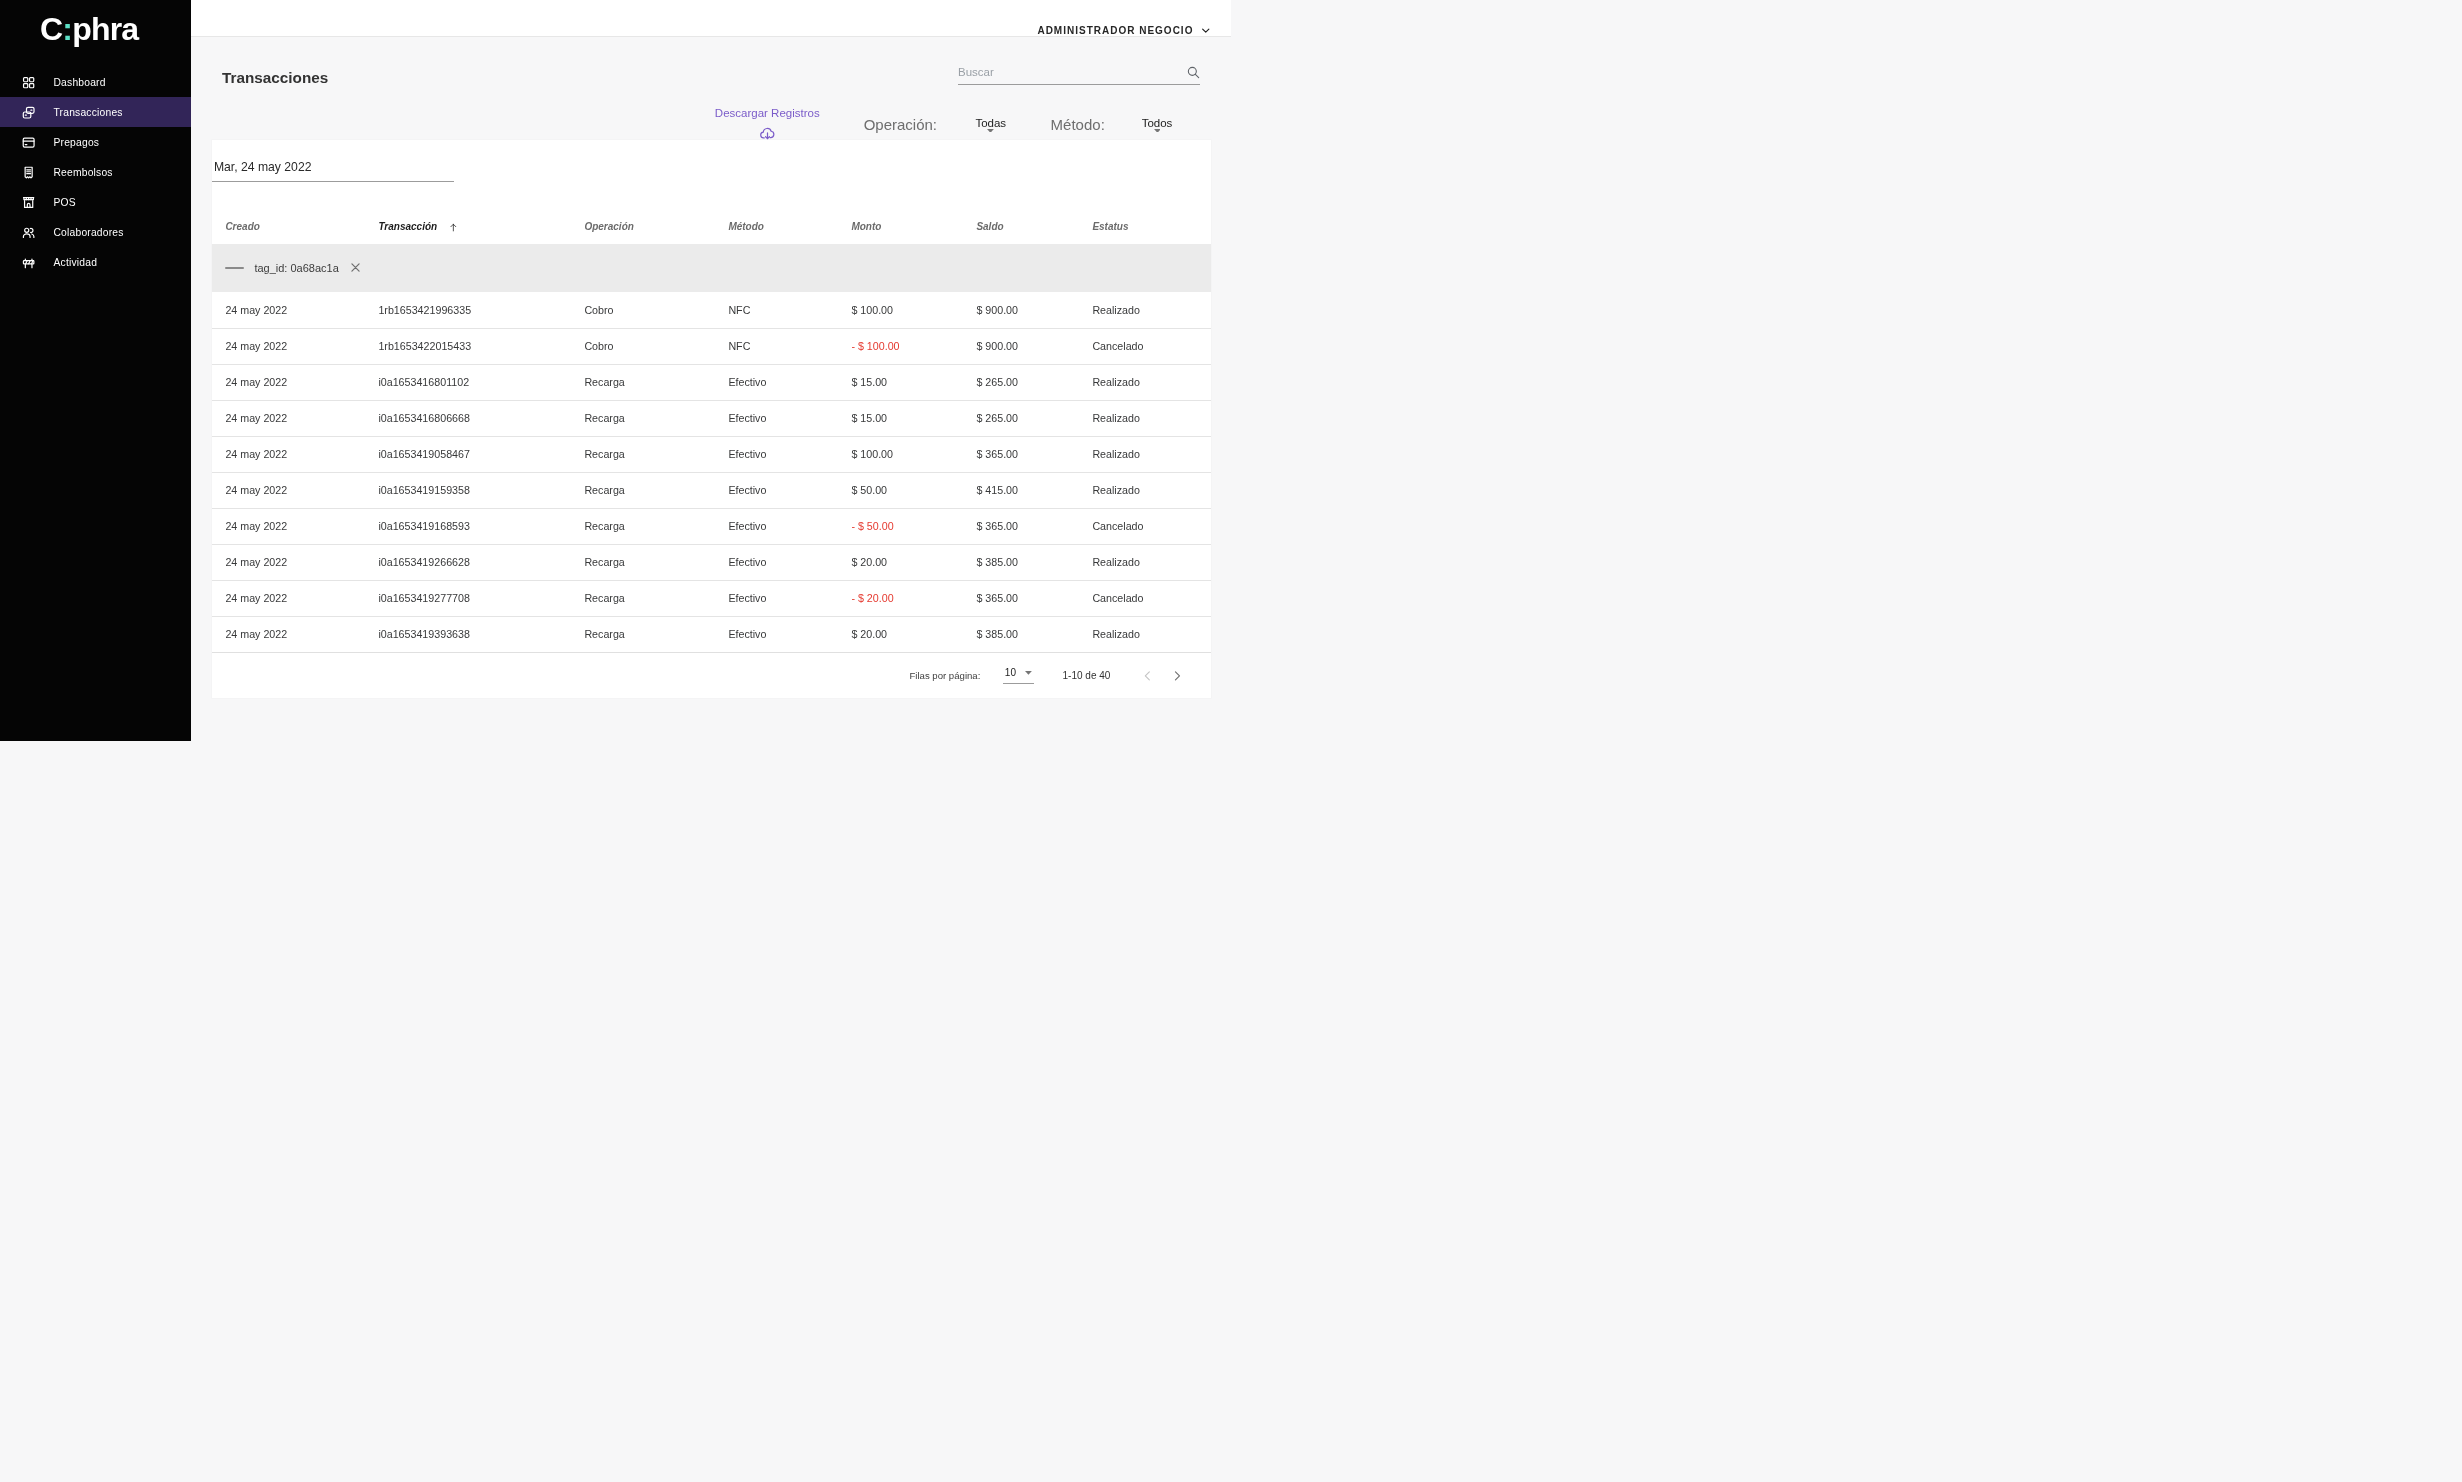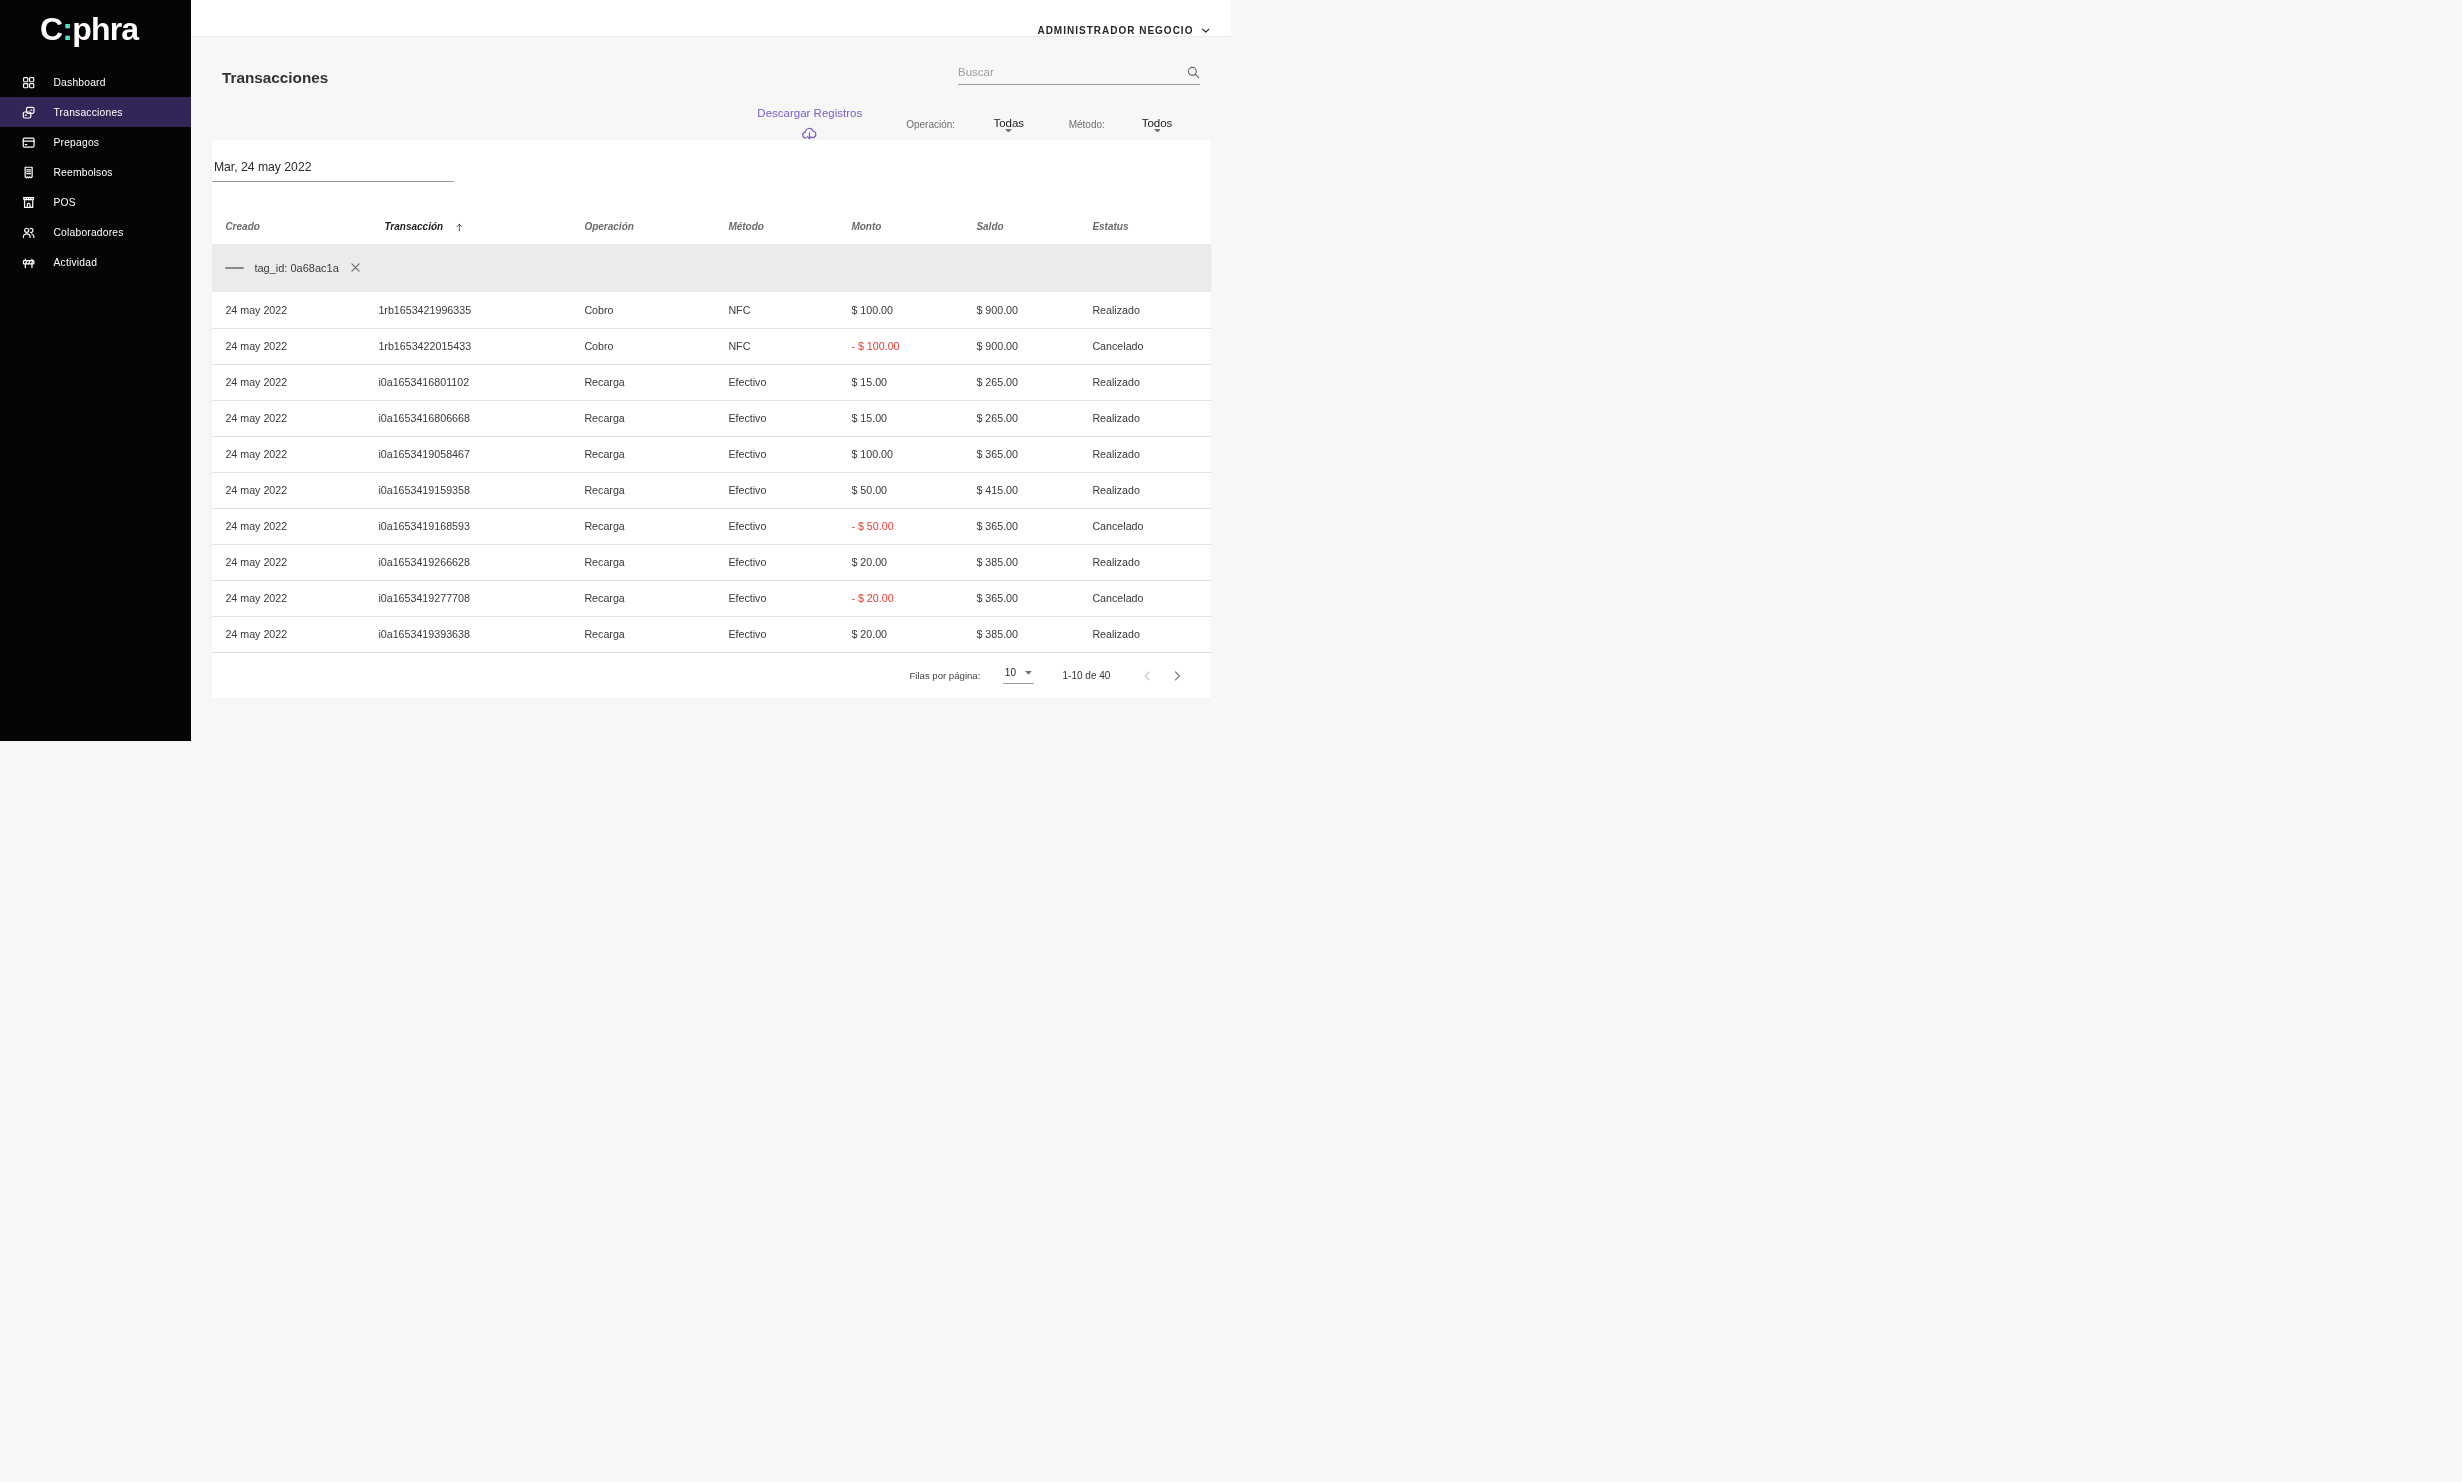--- a/index.html
+++ b/index.html
@@ -25,33 +25,33 @@
   
   .main { position:absolute; left:191px; right:0; top:37px; bottom:0; }
   .page-title { position:absolute; left:31px; top:32px; font-size:15.3px; color:#333333; }
   .search { position:absolute; right:31px; top:27.5px; width:242px; border-bottom:0.8px solid #9c9c9c; display:flex; align-items:center; padding-bottom:5.4px; }
   .search input { flex:1; border:none; outline:none; background:transparent; font-size:11.5px; color:#333; font-family:inherit; }
   .search input::placeholder { color:#9aa0a6; }
   .search svg { width:14.5px; height:14.5px; stroke:#5f6368; fill:none; stroke-width:1.8; stroke-linecap:round; }
   .controls { position:absolute; right:34px; top:70px; display:flex; align-items:center; }
   .download { display:flex; align-items:center; gap:6.1px; color:#7b5cc9; font-size:11.5px; cursor:pointer;flex-direction:column; }
   .download svg { width:17px; height:17px; stroke:#7b5cc9; fill:none; stroke-width:1.7; stroke-linecap:round; stroke-linejoin:round; }
-  .ctl-label { font-size:10px; color:#6e6e6e; }
+  .ctl-label { font-size:15px; color:#6e6e6e; }
   .select { display:flex; align-items:center; justify-content:flex-end; cursor:pointer;flex-direction:column; }
   .select .val { font-size:11.5px; color:#222; }
   .op-label { margin-left:44px; } .op-select { margin-left:12.2px; width:83px; }
   .me-label { margin-left:18.4px; } .me-select { margin-left:12.2px; width:80px; }
   .tri { width:6.9px; height:3.8px; }
   
   .card { position:absolute; left:21.4px; top:103px; width:999px; background:#ffffff; box-shadow:0 0 0 0.8px rgba(0,0,0,0.015); }
   .date-field { margin:18.4px 0 0 0; width:242px; border-bottom:0.8px solid #9c9c9c; padding:1.5px 1.5px 7.6px 1.5px; font-size:12.2px; color:#2a2a2a; }
   .grid { display:grid; grid-template-columns:153px 206px 144px 123px 125px 116px 1fr; align-items:center; padding-left:13px; }
   .thead { margin-top:27.5px; height:34px; }
   .th { font-size:10px; font-weight:600; color:#6b6b6b;font-style:italic; }
-  .th.sorted { color:#1c1c1c; display:flex; align-items:center; gap:11px;margin-left:6px; }
+  .th.sorted { color:#1c1c1c; display:flex; align-items:center; gap:11px; }
   .th.sorted svg { width:10.7px; height:10.7px; stroke:#1c1c1c; fill:none; stroke-width:1.7; stroke-linecap:round; stroke-linejoin:round; }
   .chip-row { height:48px; background:#ebebeb; display:flex; align-items:center; padding-left:13px; gap:10px; }
   .chip-dash { width:19px; height:2.3px; background:#8a8a8a; border-radius:1.5px; }
   .chip-label { font-size:11px; color:#3c3c3c; }
   .chip-close { width:13px; height:13px; cursor:pointer; }
   .chip-close svg { width:13px; height:13px; stroke:#6f6f6f; fill:none; stroke-width:1.9; stroke-linecap:round; }
   .trow { height:36px; font-size:10.7px; color:#38393a; }
   .trow + .trow { border-top:0.8px solid #e4e4e4; }
   .td.neg { color:#e53a30; }
   

